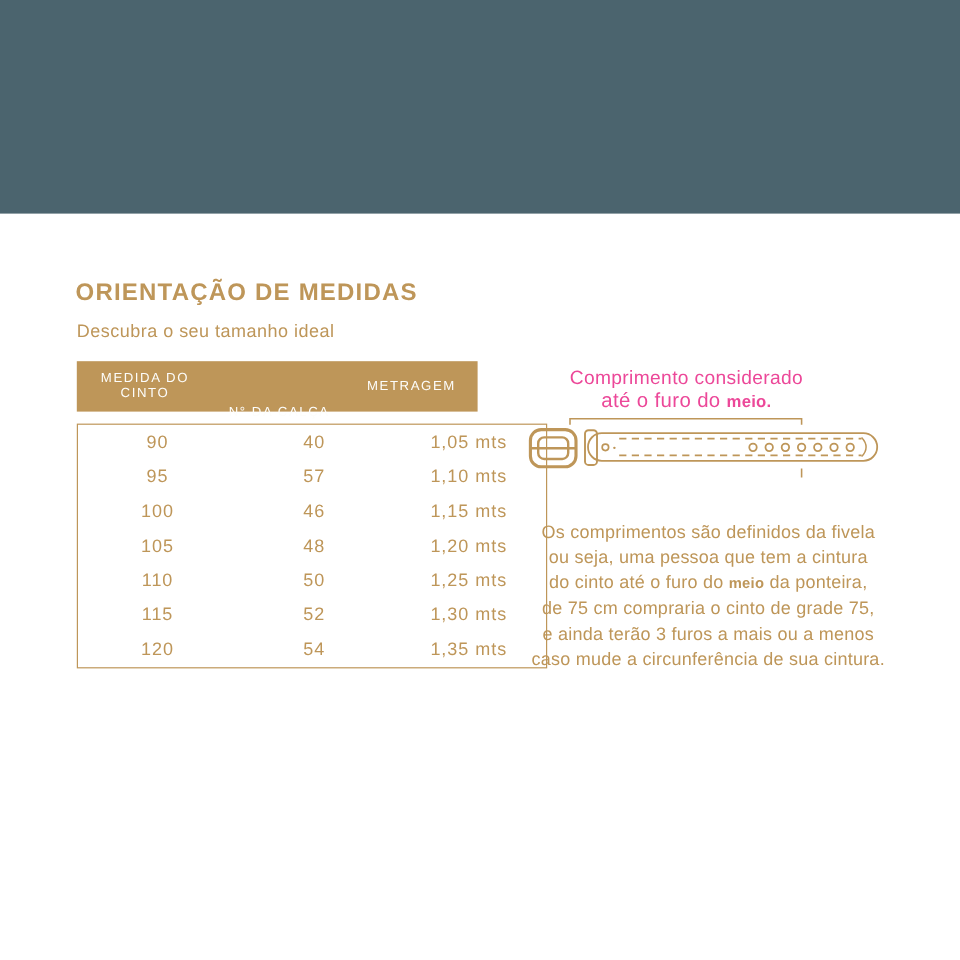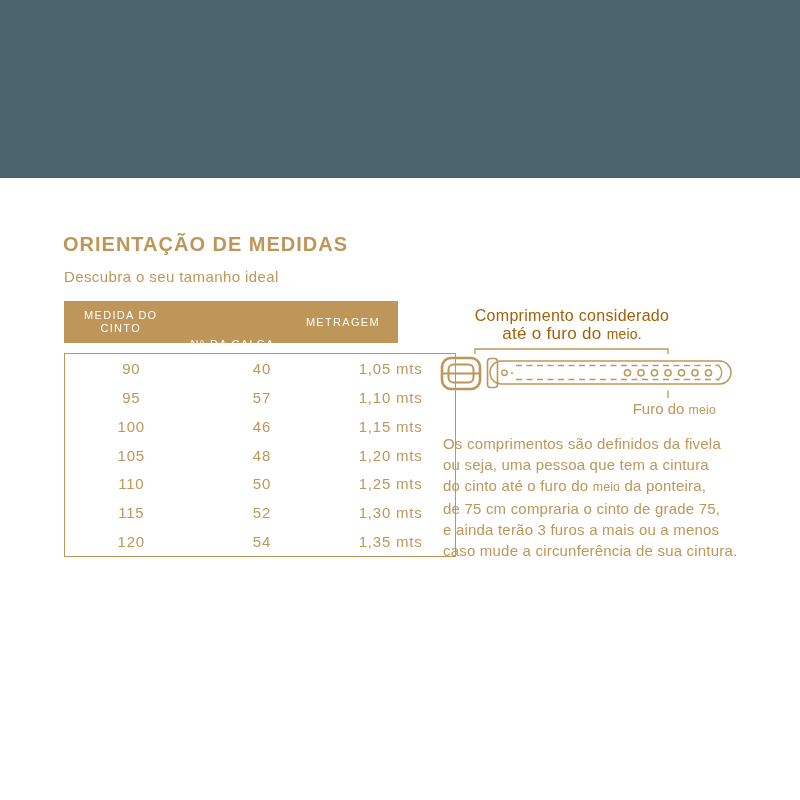--- a/index.html
+++ b/index.html
@@ -42,38 +42,38 @@
   }
   .t-row{flex:1;display:flex;align-items:center;}
   .t-cell{
     color:#BE9659;font-size:15px;letter-spacing:.8px;text-align:center;white-space:nowrap;
   }
   .t-cell:nth-child(1){width:34%;}
   .t-cell:nth-child(2){width:33%;}
   .t-cell:nth-child(3){width:33%;}
 
   
-  .m-heading{position:absolute;left:443px;top:306px;width:258px;text-align:center;color:#a16207;}
+  .m-heading{position:absolute;left:443px;top:306px;width:258px;text-align:center;color:#ec4899;}
   .m-h1{font-size:16px;line-height:19px;letter-spacing:.3px;white-space:nowrap;}
   .m-h2{font-size:17px;line-height:18px;letter-spacing:.3px;white-space:nowrap;}
 
   .seg-n{font-weight:normal;}
   .seg-b{font-weight:normal;}
-  .seg-bs{font-weight:normal;font-size:.82em;letter-spacing:.2px;}
+  .seg-bs{font-weight:bold;font-size:.82em;letter-spacing:.2px;}
 
   
   .belt-svg{position:absolute;left:440px;top:345px;}
 
   .belt-label{
     position:absolute;left:460px;top:400px;width:256px;text-align:right;
     color:#BE9659;font-size:15px;white-space:nowrap;
   }
 
   
-  .m-par{position:absolute;left:443px;top:433px;color:#BE9659;}
+  .m-par{position:absolute;left:443px;top:433px;color:#BE9659;text-align:center;}
   .rich-line{font-size:15px;line-height:21px;letter-spacing:.2px;white-space:nowrap;}
 </style>
 </head>
 <body>
 
 <div class="canvas">
 
   <div class="top-band"></div>
 
   <h1 class="title">ORIENTAÇÃO DE MEDIDAS</h1>
@@ -149,21 +149,20 @@
       <circle cx="201" cy="27.8" r="3.1"></circle>
       <circle cx="214.5" cy="27.8" r="3.1"></circle>
       <circle cx="228" cy="27.8" r="3.1"></circle>
       <circle cx="241.5" cy="27.8" r="3.1"></circle>
       <circle cx="255" cy="27.8" r="3.1"></circle>
       <circle cx="268.5" cy="27.8" r="3.1"></circle>
     </g>
     <path d="M228,45.5 V53" stroke-width="1.3"></path>
   </svg>
 
-  <div class="belt-label"><span class="seg-b">Furo do </span><span class="seg-bs">meio</span></div>
 
   <div class="m-par">
       <div class="rich-line"><span class="seg-n">Os comprimentos são definidos </span><span class="seg-b">da fivela</span></div>
       <div class="rich-line"><span class="seg-n">ou seja, uma pessoa que tem a cintura</span></div>
       <div class="rich-line"><span class="seg-b">do cinto até o furo do </span><span class="seg-bs">meio</span><span class="seg-b"> da ponteira</span><span class="seg-n">,</span></div>
       <div class="rich-line"><span class="seg-n">de 75 cm compraria o cinto de grade 75,</span></div>
       <div class="rich-line"><span class="seg-n">e ainda terão 3 furos a mais ou a menos</span></div>
       <div class="rich-line"><span class="seg-n">caso mude a circunferência de sua cintura.</span></div>
     </div>
 

